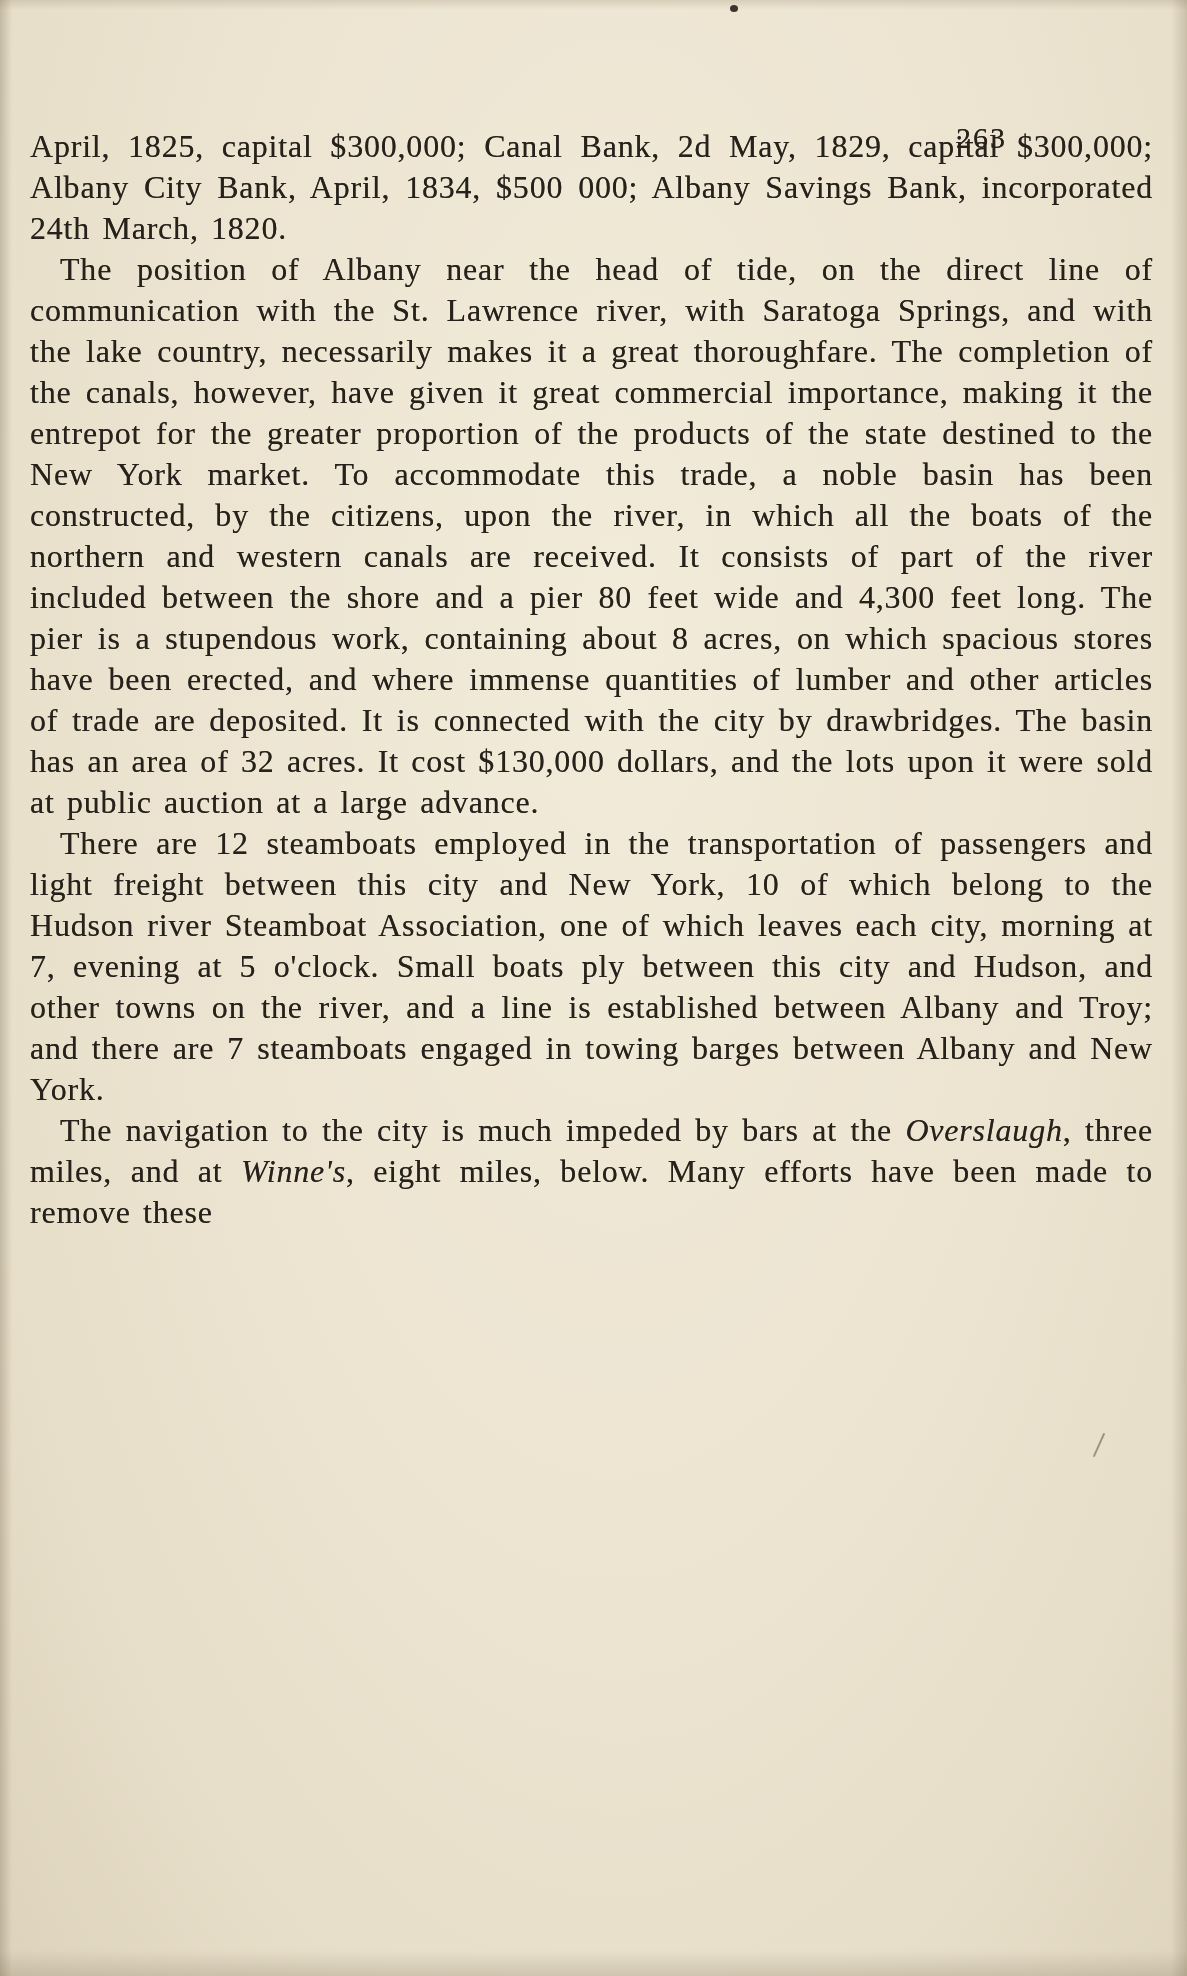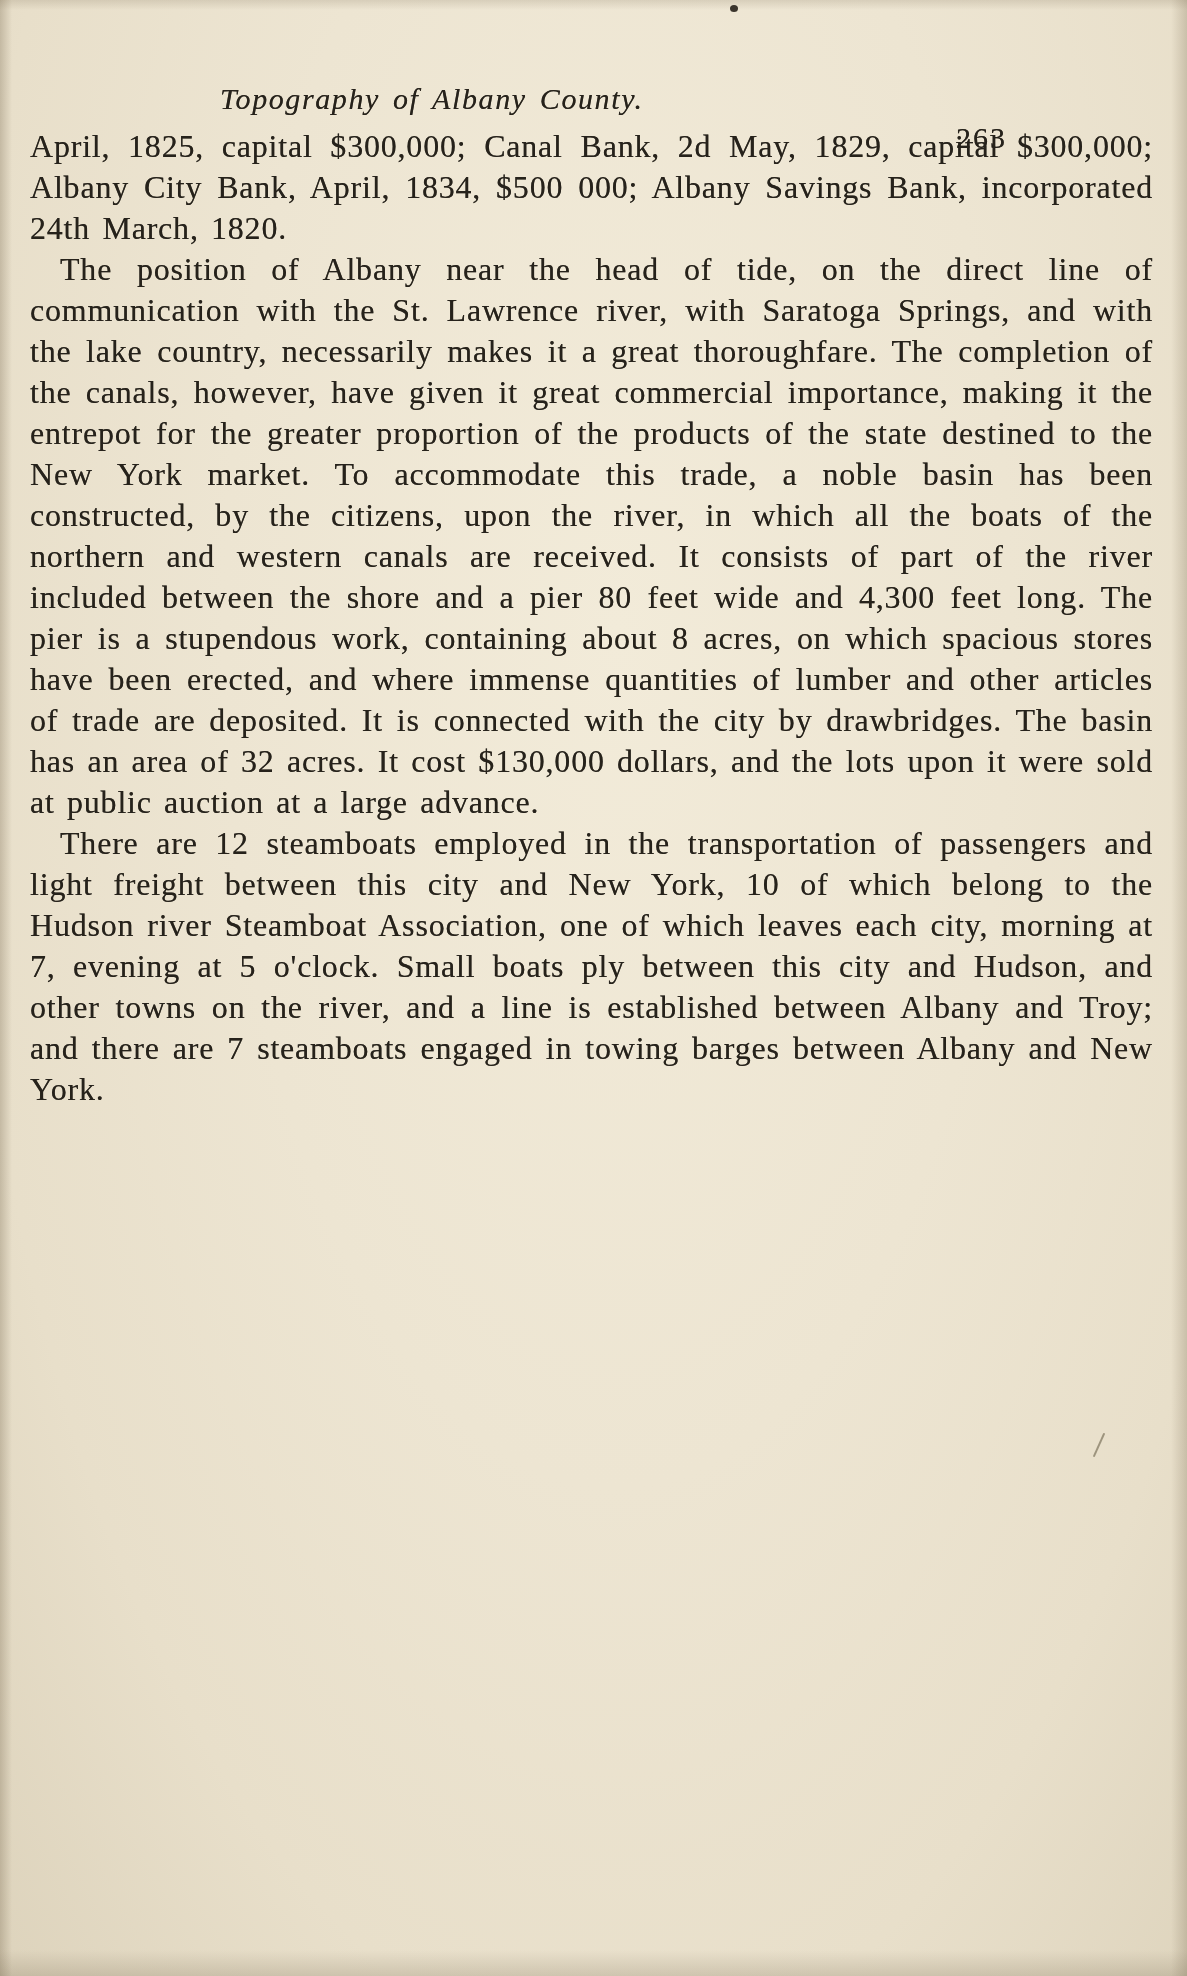--- a/index.html
+++ b/index.html
@@ -123,30 +123,30 @@
 
   <div class="edge-left"></div>
   <div class="edge-right"></div>
   <div class="edge-top"></div>
   <div class="edge-bottom"></div>
 
   <div class="speck-dot"></div>
   <div class="speck-slash"></div>
 
   <header class="page-header">
-    <span class="running-title">Topography of Albany County.</span>
     <span class="page-number">263</span>
   </header>
 
   <main class="page-body">
 
     <p class="para no-indent">April, 1825, capital $300,000; Canal Bank, 2d May, 1829, capital $300,000; Albany City Bank, April, 1834, $500 000; Albany Savings Bank, incorporated 24th March, 1820.</p>
 
 
     <p class="para">The position of Albany near the head of tide, on the direct line of communication with the St. Lawrence river, with Saratoga Springs, and with the lake country, necessarily makes it a great thoroughfare. The completion of the canals, however, have given it great commercial importance, making it the entrepot for the greater proportion of the products of the state destined to the New York market. To accommodate this trade, a noble basin has been constructed, by the citizens, upon the river, in which all the boats of the northern and western canals are received. It consists of part of the river included between the shore and a pier 80 feet wide and 4,300 feet long. The pier is a stupendous work, containing about 8 acres, on which spacious stores have been erected, and where immense quantities of lumber and other articles of trade are deposited. It is connected with the city by drawbridges. The basin has an area of 32 acres. It cost $130,000 dollars, and the lots upon it were sold at public auction at a large advance.</p>
 
 
     <p class="para">There are 12 steamboats employed in the transportation of passengers and light freight between this city and New York, 10 of which belong to the Hudson river Steamboat Association, one of which leaves each city, morning at 7, evening at 5 o'clock. Small boats ply between this city and Hudson, and other towns on the river, and a line is established between Albany and Troy; and there are 7 steamboats engaged in towing barges between Albany and New York.</p>
 
+    <p class="para"><span>The navigation to the city is much impeded by bars at the </span><em>Overslaugh</em><span>, three miles, and at </span><em>Winne's</em><span>, eight miles, below. Many efforts have been made to remove these</span></p>
 
   </main>
 
 </div>
 
 </body></html>

